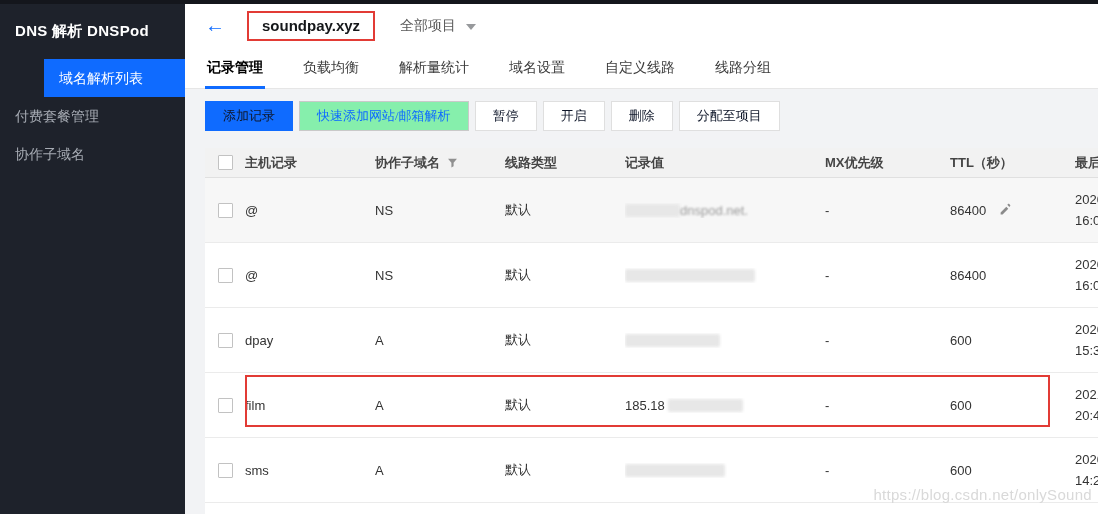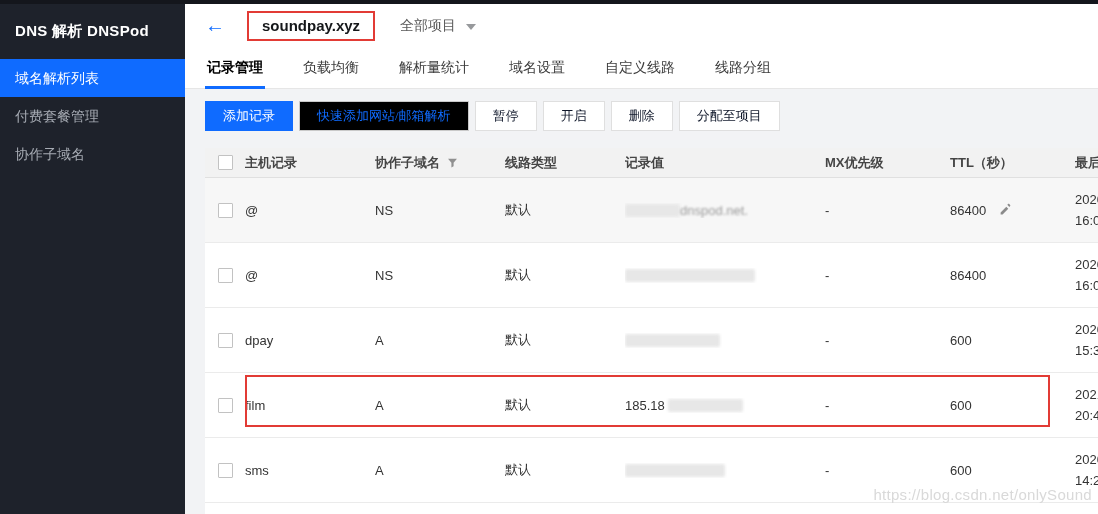--- a/index.html
+++ b/index.html
@@ -7,43 +7,43 @@
     font-family:"Liberation Sans","DejaVu Sans",sans-serif; }
   .stage { position:relative; width:1098px; height:514px; overflow:hidden; }
 
   
   .topstrip { position:absolute; left:0; top:0; width:1098px; height:4px; background:#14161c; z-index:5; }
 
   
   .sidebar { position:absolute; left:0; top:0; width:185px; height:514px; background:#1e222b; z-index:2; }
   .sidebar-title { color:#fff; font-size:15px; font-weight:bold; padding:22px 0 18px 15px; letter-spacing:.3px; }
   .side-item { height:38px; line-height:38px; padding-left:15px; font-size:14px; color:#a6abb3; cursor:pointer; }
-  .side-item.active { background:#0f6bff; color:#fff; }
+  .side-item.active { background:#0f6bff; color:#fff;margin-left:44px; }
 
   
   .main { position:absolute; left:185px; top:0; width:913px; height:514px; background:#f2f3f5; }
   .main-header { background:#fff; height:89px; border-bottom:1px solid #e6e6e6; }
   .domain-row { display:flex; align-items:center; height:52px; padding-left:20px; }
   .back-arrow { color:#0f6bff; font-size:20px; font-weight:bold; cursor:pointer; line-height:1; margin-top:-2px; }
   .domain-box { margin-left:22px; border:2px solid #e23b35; padding:4px 13px; }
   .domain-name { font-size:15px; font-weight:bold; color:#15171a; }
   .project-filter { margin-left:25px; font-size:14px; color:#595959; display:flex; align-items:center; cursor:pointer;text-align:right; }
   .caret-down { width:0; height:0; border-left:5px solid transparent; border-right:5px solid transparent;
     border-top:6px solid #97999c; margin-left:10px; margin-top:2px; }
   .tabs { display:flex; gap:40px; padding-left:22px; height:37px; }
   .tab { font-size:14px; color:#3c3c3c; line-height:30px; cursor:pointer; position:relative; }
   .tab.active { font-weight:bold; color:#000; }
   .tab.active::after { content:""; position:absolute; left:-2px; right:-2px; bottom:0; height:3px; background:#0f6bff; }
 
   
   .toolbar { display:flex; gap:6px; padding:12px 0 0 20px; }
   .btn { height:30px; font-size:13px; display:inline-flex; align-items:center; justify-content:center;
     padding:0 17px; cursor:pointer; border:1px solid transparent; white-space:nowrap; }
-  .btn-primary { background:#0f6bff; color:#ffffff; }
-  .btn-secondary { background:#000000; color:#0f6bff; border-color:#c9c9c9;font-family:Liberation Serif, serif; }
+  .btn-primary { background:#0f6bff; color:#0f172a; }
+  .btn-secondary { background:#86efac; color:#0f6bff; border-color:#c9c9c9;font-family:Liberation Serif, serif; }
   .btn-disabled { background:#fff; color:#0f172a; border-color:#dfdfdf; cursor:default; }
 
   
   .table-card { position:relative; margin:17px 0 0 20px; width:893px; background:#fff; }
   .thead, .trow { display:grid; grid-template-columns:40px 130px 130px 120px 200px 125px 125px 1fr; align-items:center; }
   .thead { height:30px; background:#f2f2f2; border-bottom:1px solid #e0e0e0; }
   .thead .hcell { font-size:13px; color:#454545; font-weight:600; white-space:nowrap; overflow:hidden; display:flex; align-items:center; }
   .trow { height:65px; border-bottom:1px solid #ebebeb; background:#fff; }
   .trow.hovered { background:#f7f7f7; }
   .tcell { font-size:13px; color:#333; white-space:nowrap; overflow:hidden; }

